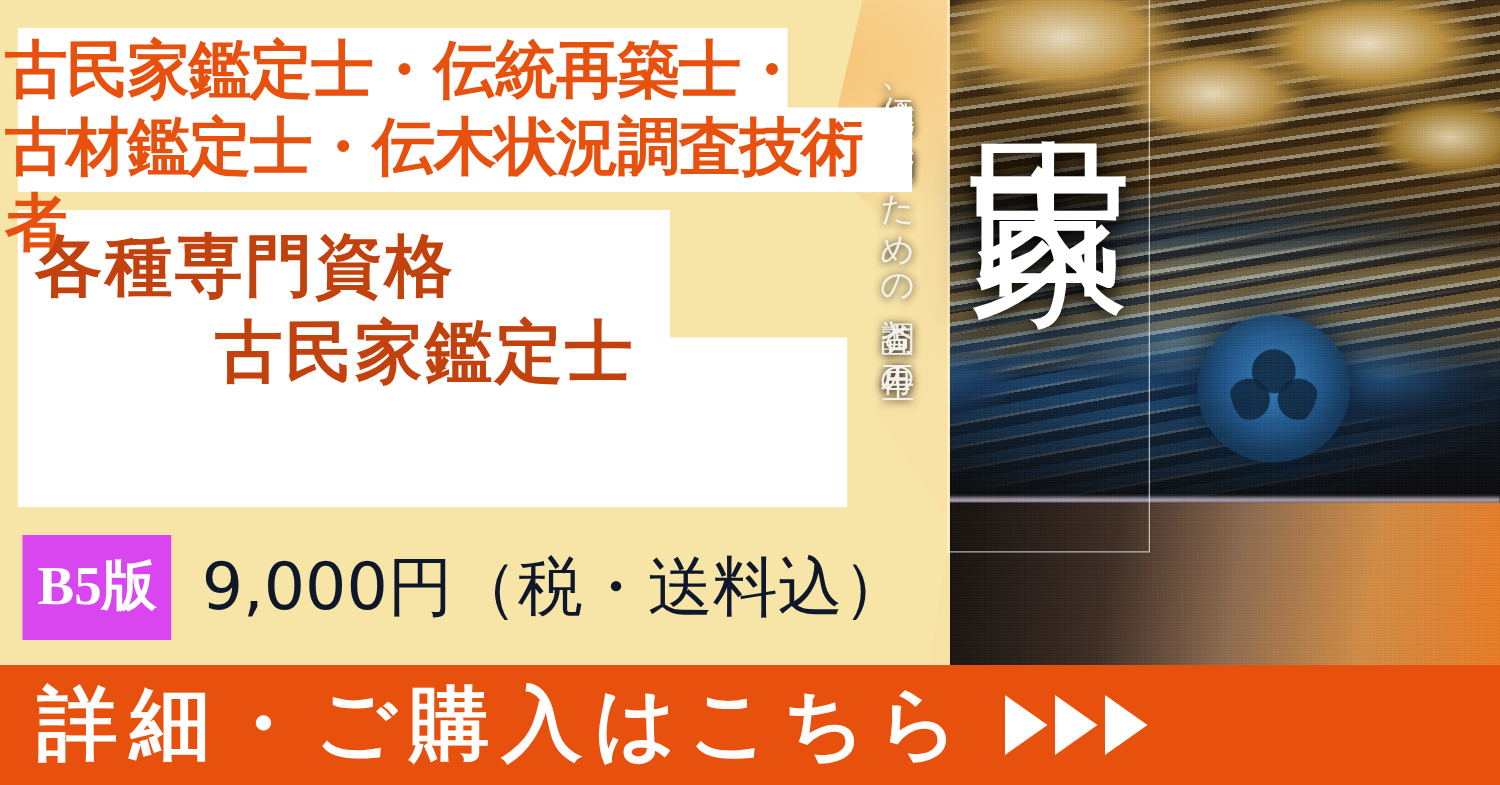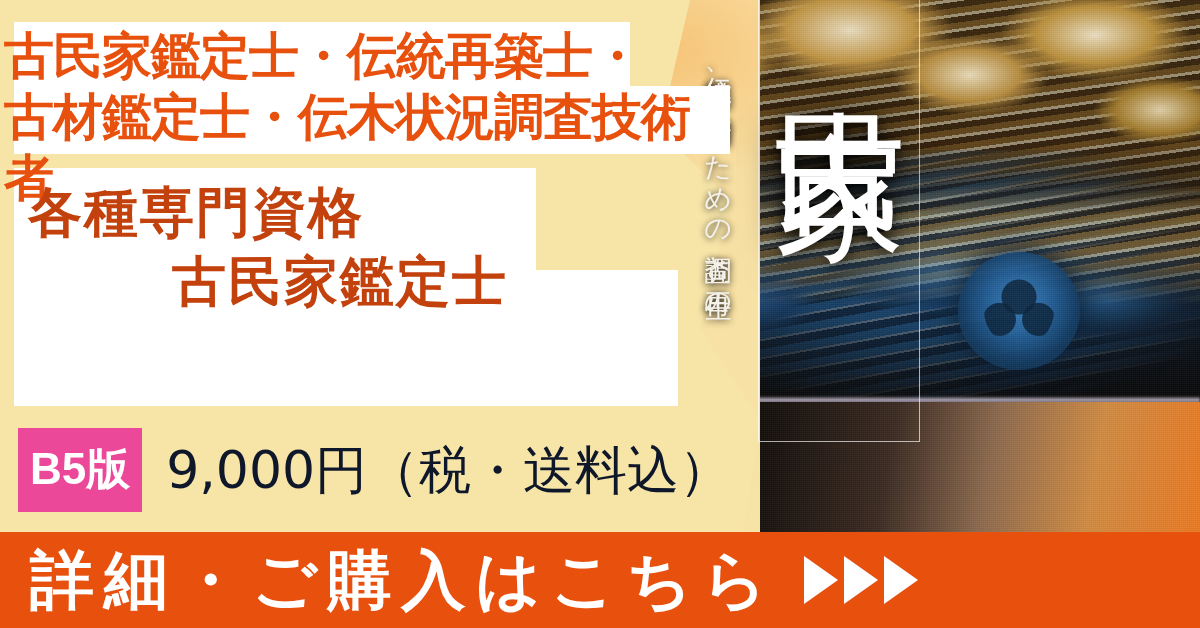--- a/index.html
+++ b/index.html
@@ -156,22 +156,22 @@
     color:#c2410c;
     font-family:"DejaVu Sans","Liberation Sans",sans-serif;
     font-weight:700;font-size:54px;line-height:1.28;letter-spacing:2px;
   }
   .mt-line1{display:block;text-align:left;padding-left:8px;}
   .mt-line2{display:block;text-align:left;padding-left:152px;}
 
   
   .price-row{position:absolute;left:18px;top:428px;display:flex;align-items:center;}
   .badge{
-    background:#ec4899;color:#ffffff;
-    font-family:Liberation Sans, sans-serif;
+    background:#d946ef;color:#ffffff;
+    font-family:Liberation Serif, serif;
     font-weight:700;font-size:44px;line-height:1;
     padding:19px 12px 21px 12px;letter-spacing:0px;
   }
   .price{
     margin-left:24px;color:#0f172a;
     font-family:"DejaVu Sans","Liberation Sans",sans-serif;
     font-weight:400;font-size:52px;line-height:1;letter-spacing:0px;white-space:nowrap;
   }
 
   

